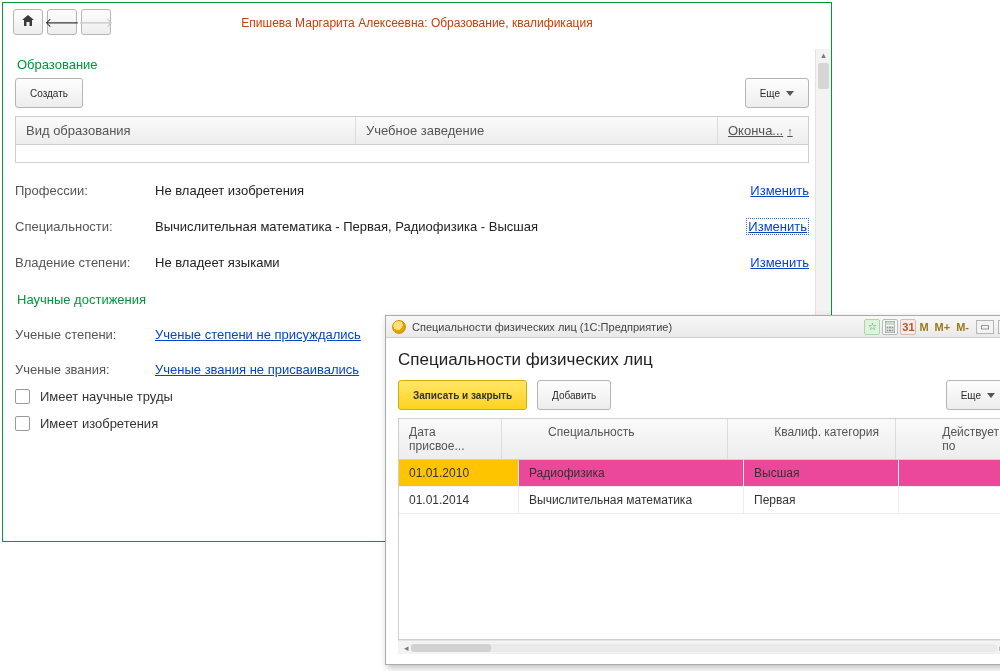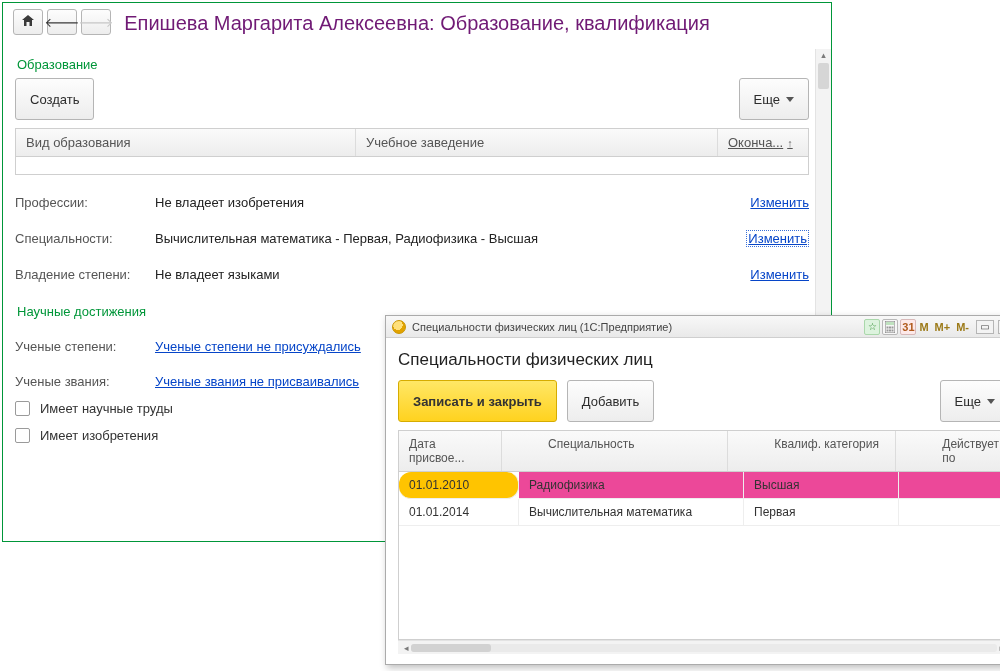--- a/index.html
+++ b/index.html
@@ -37,23 +37,23 @@
     display: flex; align-items: center; justify-content: center;
     cursor: pointer;
     font-size: 13px;
     color: #3a3a3a;
   }
   .nav-btn.disabled { color: #c8c8c8; }
   .page-title {
     position: absolute;
     left: 0; right: 0;
     text-align: center;
-    font-size: 20px;
+    font-size: 12px;
     font-weight: normal;
-    color: #701a75;
+    color: #c2410c;
     pointer-events: none;
     padding-top: 2px;
   }
   .scroll-col {
     position: absolute;
     right: 0; top: 46px; bottom: 0;
     width: 16px;
     background: #f3f3f3;
     border-left: 1px solid #e3e3e3;
   }
@@ -63,27 +63,27 @@
     height: 26px;
     background: #d6d6d6;
     border-radius: 2px;
   }
   .scroll-arrow { position:absolute; left:0; right:0; text-align:center; font-size:9px; color:#7a7a7a;}
   .main-body { position:absolute; top:48px; left:12px; right:22px; bottom:8px; }
   .section-title { color: #009639; font-size: 13px; margin: 6px 0 6px 2px; }
 
   .toolbar-row { display:flex; justify-content:space-between; align-items:center; margin-bottom:8px; }
   .btn {
-    height: 42px;
+    height: 30px;
     padding: 0 14px;
     border: 1px solid #b5b5b5;
     border-radius: 3px;
     background: linear-gradient(#fdfdfd,#ededed);
     cursor: pointer;
-    font-size: 13px;
+    font-size: 10px;
     display:inline-flex; align-items:center; gap:6px;
     color:#2c2c2c;
   }
   .btn.yellow {
     background: linear-gradient(#ffe766,#ffd21f);
     border-color: #d6ac00;
     font-weight: bold;
     color: #333;
   }
   .btn .tri-down {
@@ -161,21 +161,21 @@
     border:1px solid #cfcfcf;
     gap:36px;
   }
   .spec-th { padding:6px 10px; color:#555; font-size:12px; border-right:1px solid #dcdcdc;}
   .spec-th:last-child{border-right:none;}
   .spec-body { border:1px solid #cfcfcf; border-top:none; flex:1; overflow:hidden; min-height:160px; background:#fff;}
   .spec-row { display:flex; }
   .spec-td { padding:6px 10px; font-size:12px; border-right:1px solid #eee; border-bottom:1px solid #eee; color:#333;}
   .spec-td:last-child{border-right:none;}
   .spec-row.sel .spec-td { background:#ec4899; }
-  .spec-row.sel .spec-td.first { background:#ffc400;border-radius:12px; }
+  .spec-row.sel .spec-td.first { background:#ffc400; }
 
   .col-date{width:120px;}
   .col-spec{width:225px;}
   .col-cat {width:155px;}
   .col-until{flex:1;}
 
   .dialog-hscroll {
     height:14px; background:#f3f3f3;
     border-top:1px solid #e3e3e3;
     display:flex; align-items:center;

